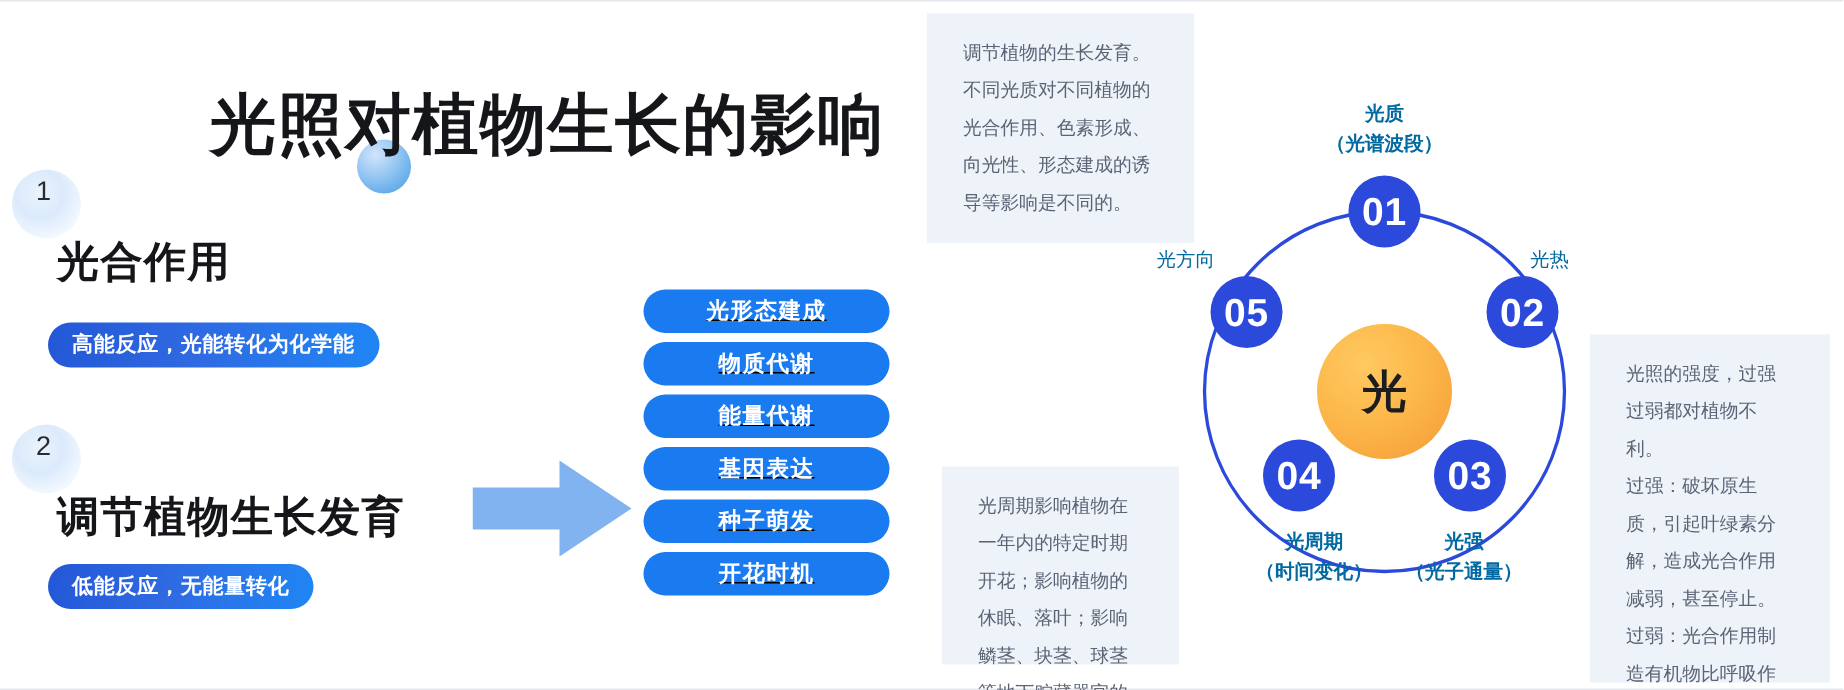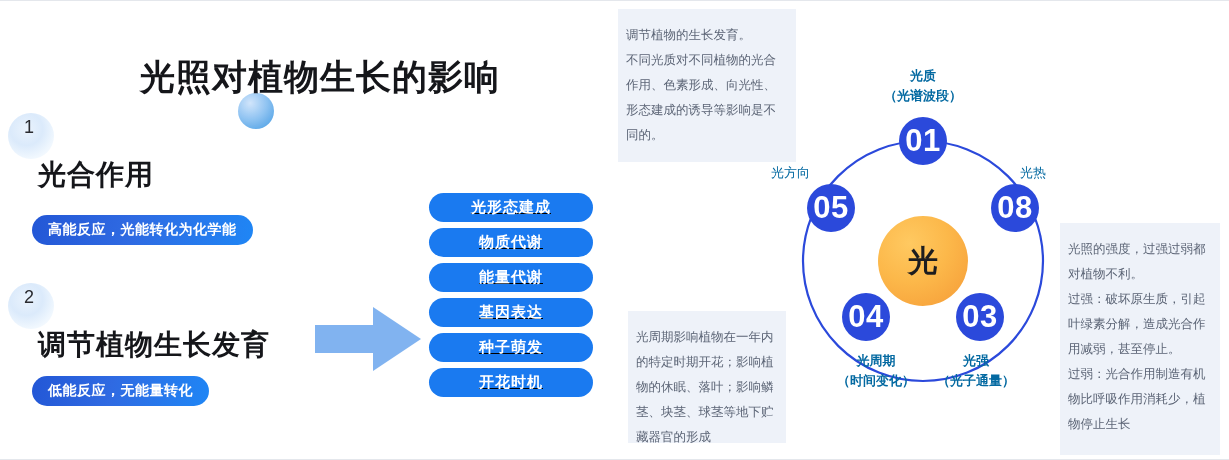--- a/index.html
+++ b/index.html
@@ -33,21 +33,21 @@
     width: 46px; height: 46px;
     background: radial-gradient(circle at 40% 35%, #eaf3fd 0%, #dbeafb 40%, rgba(226,240,253,0.55) 70%, rgba(255,255,255,0) 100%);
   }
   .orb-num-1 { left: 8px; top: 112px; }
   .orb-num-2 { left: 8px; top: 282px; }
 
   
   .main-title {
     position: absolute;
     left: 140px; top: 53px;
-    font-size: 35px;
+    font-size: 44px;
     font-weight: 700;
     color: #15161a;
     letter-spacing: 1px;
     white-space: nowrap;
   }
   .step-num {
     position: absolute;
     font-size: 18px;
     color: #2a2b30;
     font-weight: 400;
@@ -116,39 +116,39 @@
     white-space: nowrap;
   }
 
   
   .info-box {
     position: absolute;
     background: #eef2f9;
     color: #5b6475;
     font-size: 12.5px;
     line-height: 2.0;
-    padding: 14px 8px;
+    padding: 14px 24px;
   }
   .info-top   { left: 618px; top: 8px;   width: 178px; }
   .info-lower { left: 628px; top: 310px; width: 158px; height: 132px; }
   .info-right { left: 1060px; top: 222px; width: 160px; height: 232px; }
 
   
   .diagram {
     position: absolute;
     left: 758px; top: 62px;
     width: 330px; height: 330px;
   }
   .node {
     position: absolute;
     width: 48px; height: 48px;
     border-radius: 50%;
     background: #2b49db;
     color: #ffffff;
-    font-size: 31px;
+    font-size: 26px;
     font-weight: 700;
     display: flex;
     align-items: center;
     justify-content: center;
     letter-spacing: .5px;
   }
   .n01 { left: 141px; top: 54px; }
   .n02 { left: 233px; top: 121px; }
   .n03 { left: 198px; top: 230px; }
   .n04 { left: 84px;  top: 230px; }
@@ -222,21 +222,21 @@
   <div class="info-box info-right">光照的强度，过强过弱都对植物不利。<br>过强：破坏原生质，引起叶绿素分解，造成光合作用减弱，甚至停止。<br>过弱：光合作用制造有机物比呼吸作用消耗少，植物停止生长</div>
 
   <div class="diagram">
     <svg width="330" height="330" viewBox="0 0 330 330" style="position:absolute;left:0;top:0;">
       <circle cx="165" cy="198" r="120" fill="none" stroke="#2b49db" stroke-width="2.2"></circle>
     </svg>
 
     <div class="center-circle">光</div>
 
     <div class="node n01">01</div>
-    <div class="node n02">08</div>
+    <div class="node n02">02</div>
     <div class="node n03">03</div>
     <div class="node n04">04</div>
     <div class="node n05">05</div>
 
     <div class="node-label lbl01">光质<br>（光谱波段）</div>
     <div class="node-label lbl02">光热</div>
     <div class="node-label lbl03">光强<br>（光子通量）</div>
     <div class="node-label lbl04">光周期<br>（时间变化）</div>
     <div class="node-label lbl05">光方向</div>
   </div>

